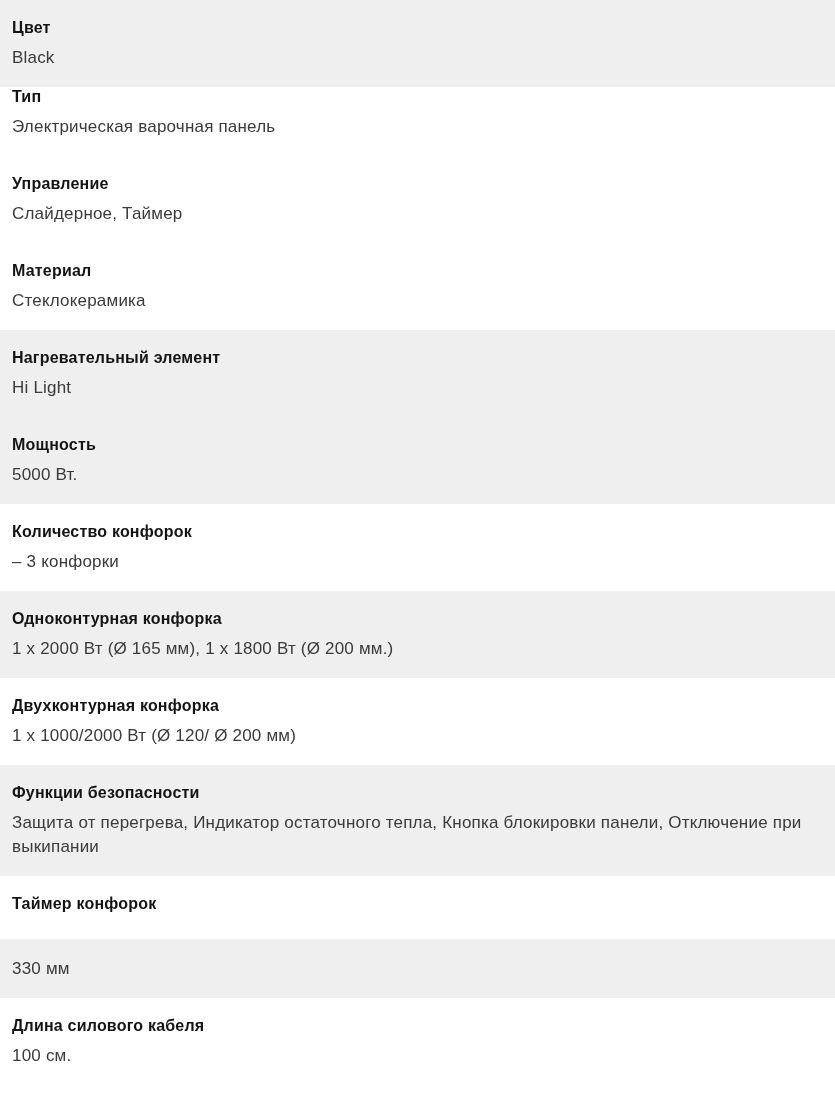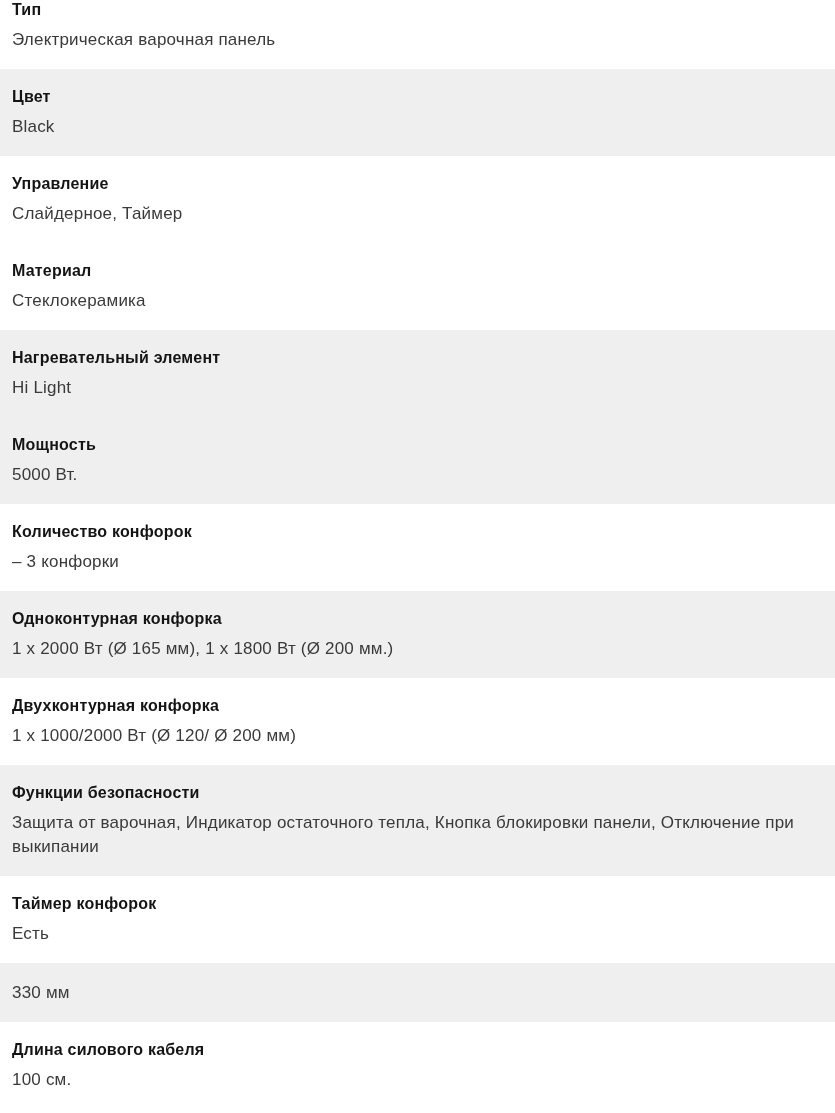--- a/index.html
+++ b/index.html
@@ -36,27 +36,27 @@
     line-height: 24px;
     font-weight: 400;
     color: var(--value-color, #3a3a3a);
     letter-spacing: 0.2px;
   }
 </style>
 </head>
 <body>
 
 <main class="specs-list">
+    <div class="spec-row alt">
+      <div class="spec-label">Цвет</div>
+      <div class="spec-value">Black</div>
+    </div>
     <div class="spec-row first">
       <div class="spec-label">Тип</div>
       <div class="spec-value">Электрическая варочная панель</div>
-    </div>
-    <div class="spec-row alt">
-      <div class="spec-label">Цвет</div>
-      <div class="spec-value">Black</div>
     </div>
     <div class="spec-row">
       <div class="spec-label">Управление</div>
       <div class="spec-value">Слайдерное, Таймер</div>
     </div>
     <div class="spec-row">
       <div class="spec-label">Материал</div>
       <div class="spec-value">Стеклокерамика</div>
     </div>
     <div class="spec-row alt">
@@ -74,25 +74,24 @@
     <div class="spec-row alt">
       <div class="spec-label">Одноконтурная конфорка</div>
       <div class="spec-value">1 x 2000 Вт (Ø 165 мм), 1 x 1800 Вт (Ø 200 мм.)</div>
     </div>
     <div class="spec-row">
       <div class="spec-label">Двухконтурная конфорка</div>
       <div class="spec-value">1 x 1000/2000 Вт (Ø 120/ Ø 200 мм)</div>
     </div>
     <div class="spec-row alt">
       <div class="spec-label">Функции безопасности</div>
-      <div class="spec-value">Защита от варочная, Индикатор остаточного тепла, Кнопка блокировки панели, Отключение при выкипании</div>
+      <div class="spec-value">Защита от перегрева, Индикатор остаточного тепла, Кнопка блокировки панели, Отключение при выкипании</div>
     </div>
     <div class="spec-row">
       <div class="spec-label">Таймер конфорок</div>
-      <div class="spec-value">Есть</div>
     </div>
     <div class="spec-row alt">
       <div class="spec-value">330 мм</div>
     </div>
     <div class="spec-row">
       <div class="spec-label">Длина силового кабеля</div>
       <div class="spec-value">100 см.</div>
     </div>
   </main>
 

